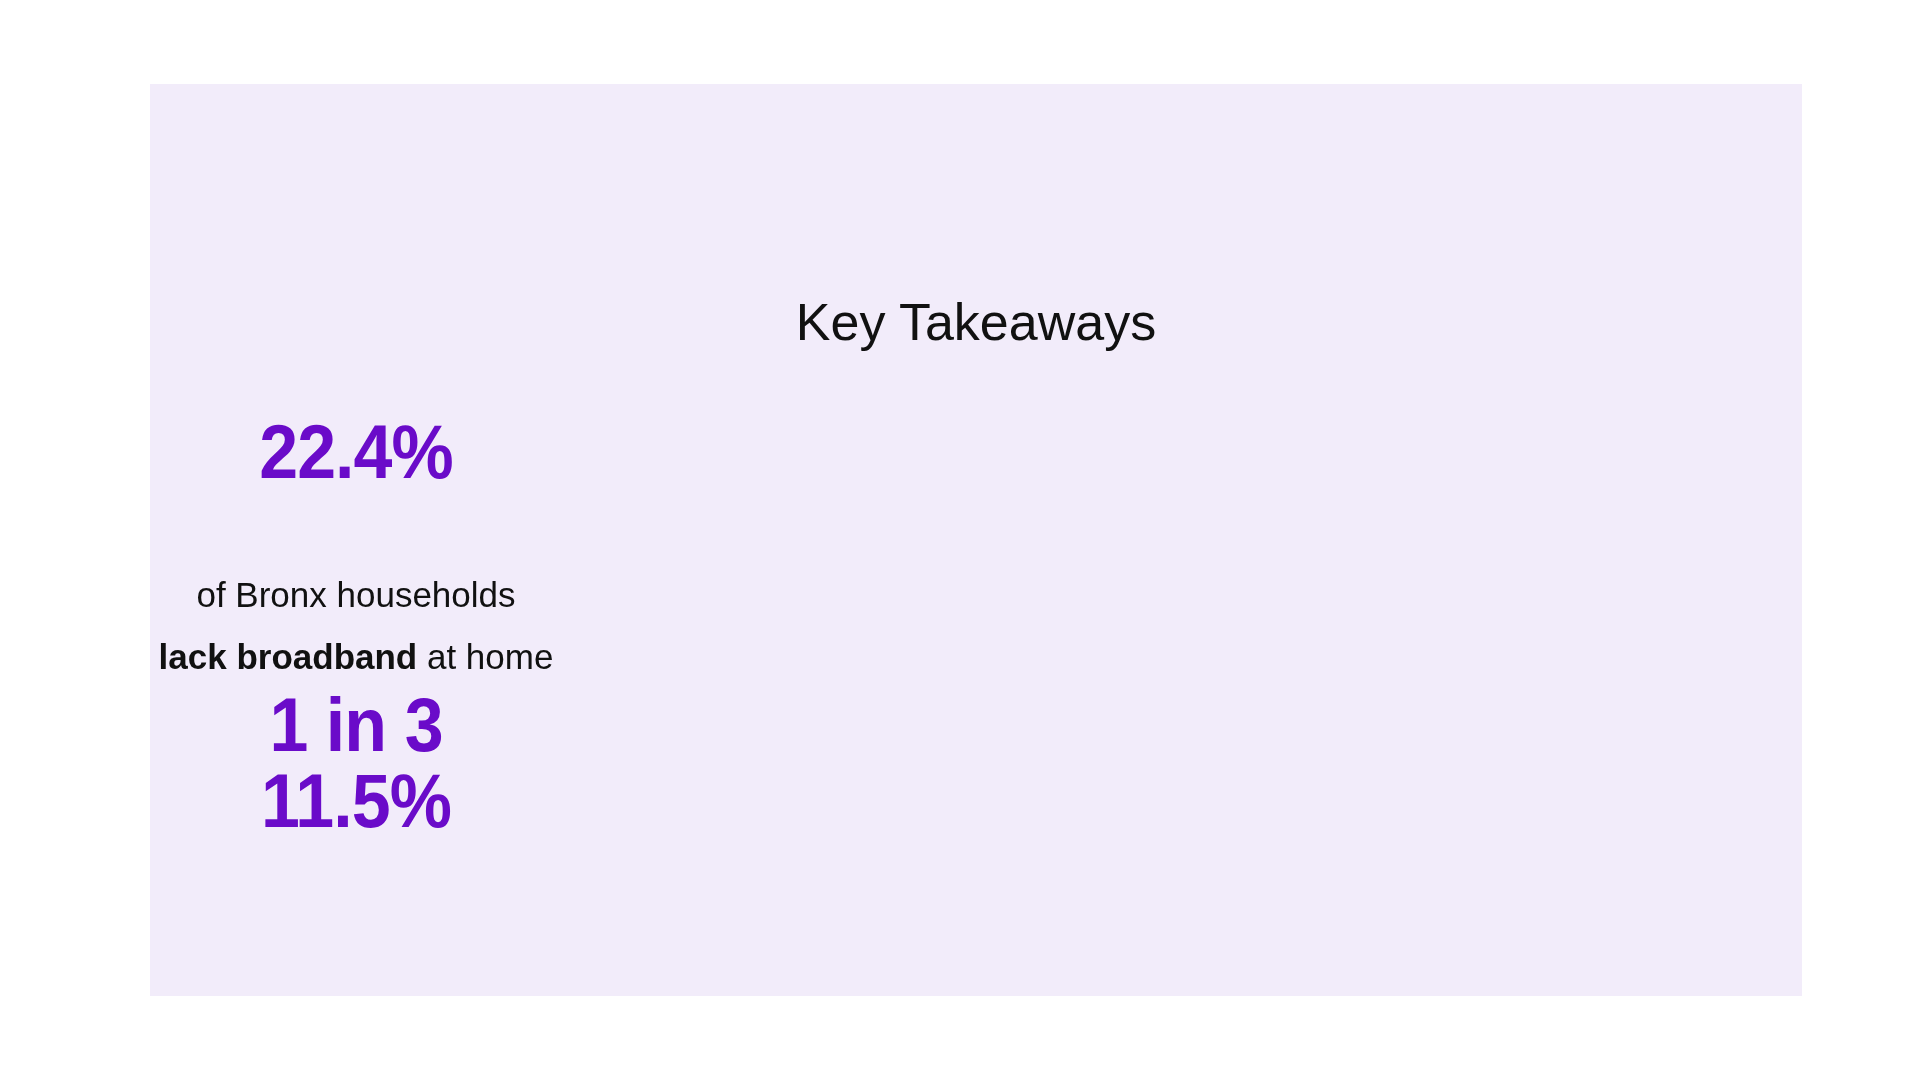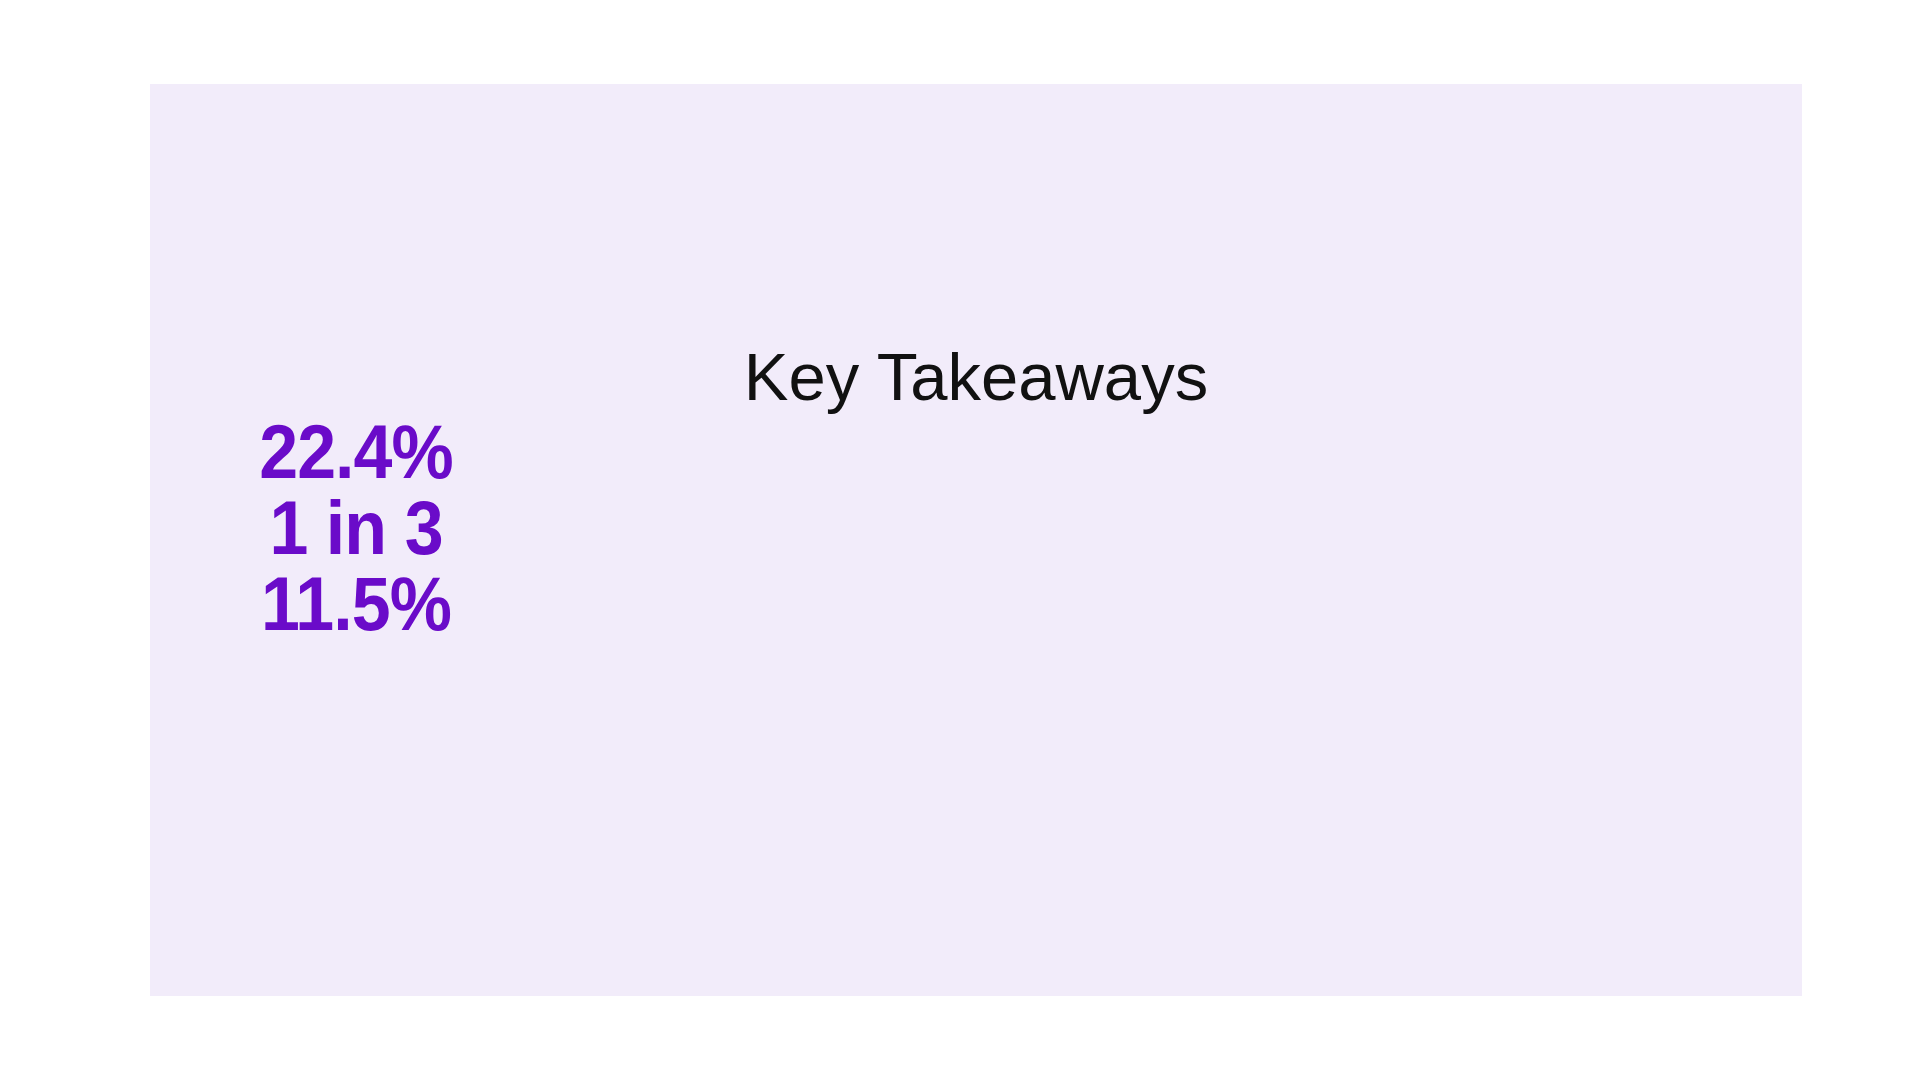--- a/index.html
+++ b/index.html
@@ -34,27 +34,26 @@
     box-sizing: border-box;
   }
 
   
   #title {
     position: absolute;
     left: 0;
     top: 210px;
     width: 1652px;
     text-align: center;
-    font-size: 67px;
+    font-size: 52px;
     font-weight: 400;
     color: #111111;
     letter-spacing: 0px;
     line-height: 1.1;
     white-space: nowrap;
-    margin-top: 46px;
   }
 
   
   #columns {
     position: absolute;
     left: 0;
     top: 330px;
     width: 1652px;
     display: flex;
     flex-direction: column;
@@ -99,20 +98,21 @@
 <div id="stage" style="background: rgb(255, 255, 255);">
 
   <div id="panel" style="background: rgb(242, 236, 250);">
 
     <div id="title">Key Takeaways</div>
 
     <div id="columns">
 
       <div class="col">
         <div class="stat-value" style="color: rgb(106, 11, 201);">22.4%</div>
+        <div class="stat-caption"><span>of Bronx households </span><b>lack broadband</b><span> at home</span></div>
       </div>
 
       <div class="col">
         <div class="stat-value" style="color: rgb(106, 11, 201);">1 in 3</div>
       </div>
 
       <div class="col">
         <div class="stat-value" style="color: rgb(106, 11, 201);">11.5%</div>
       </div>
 

